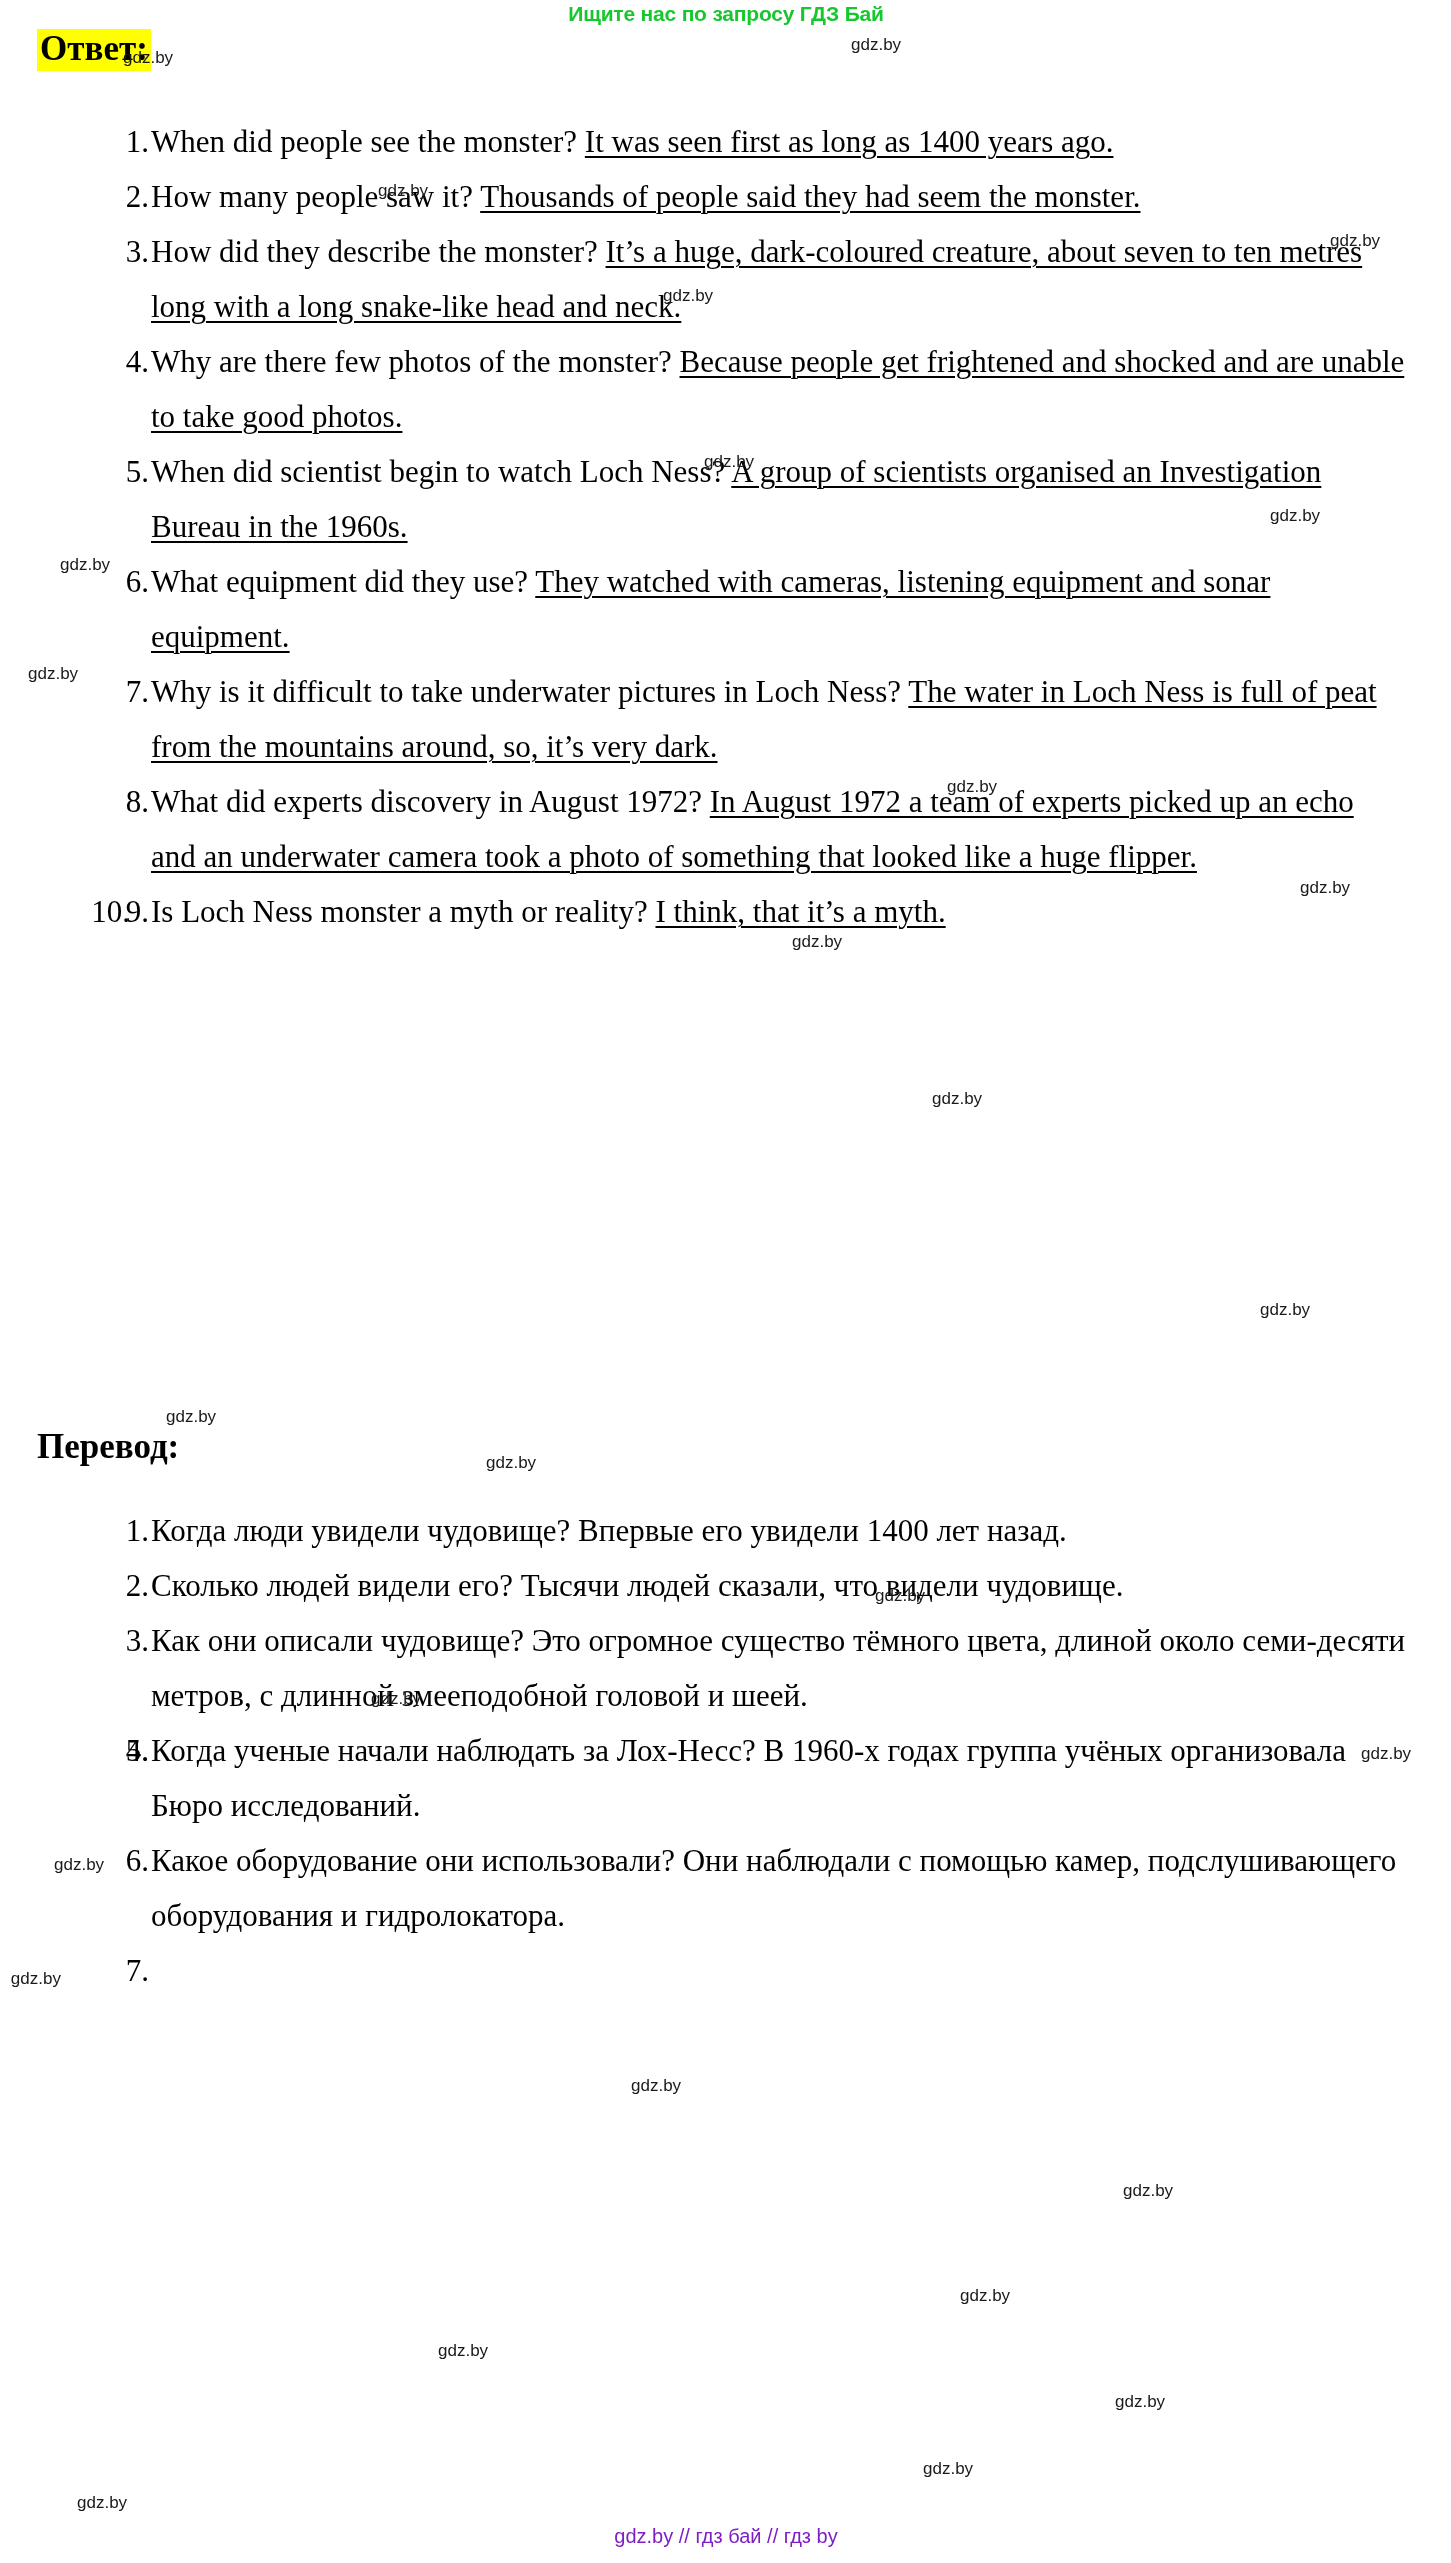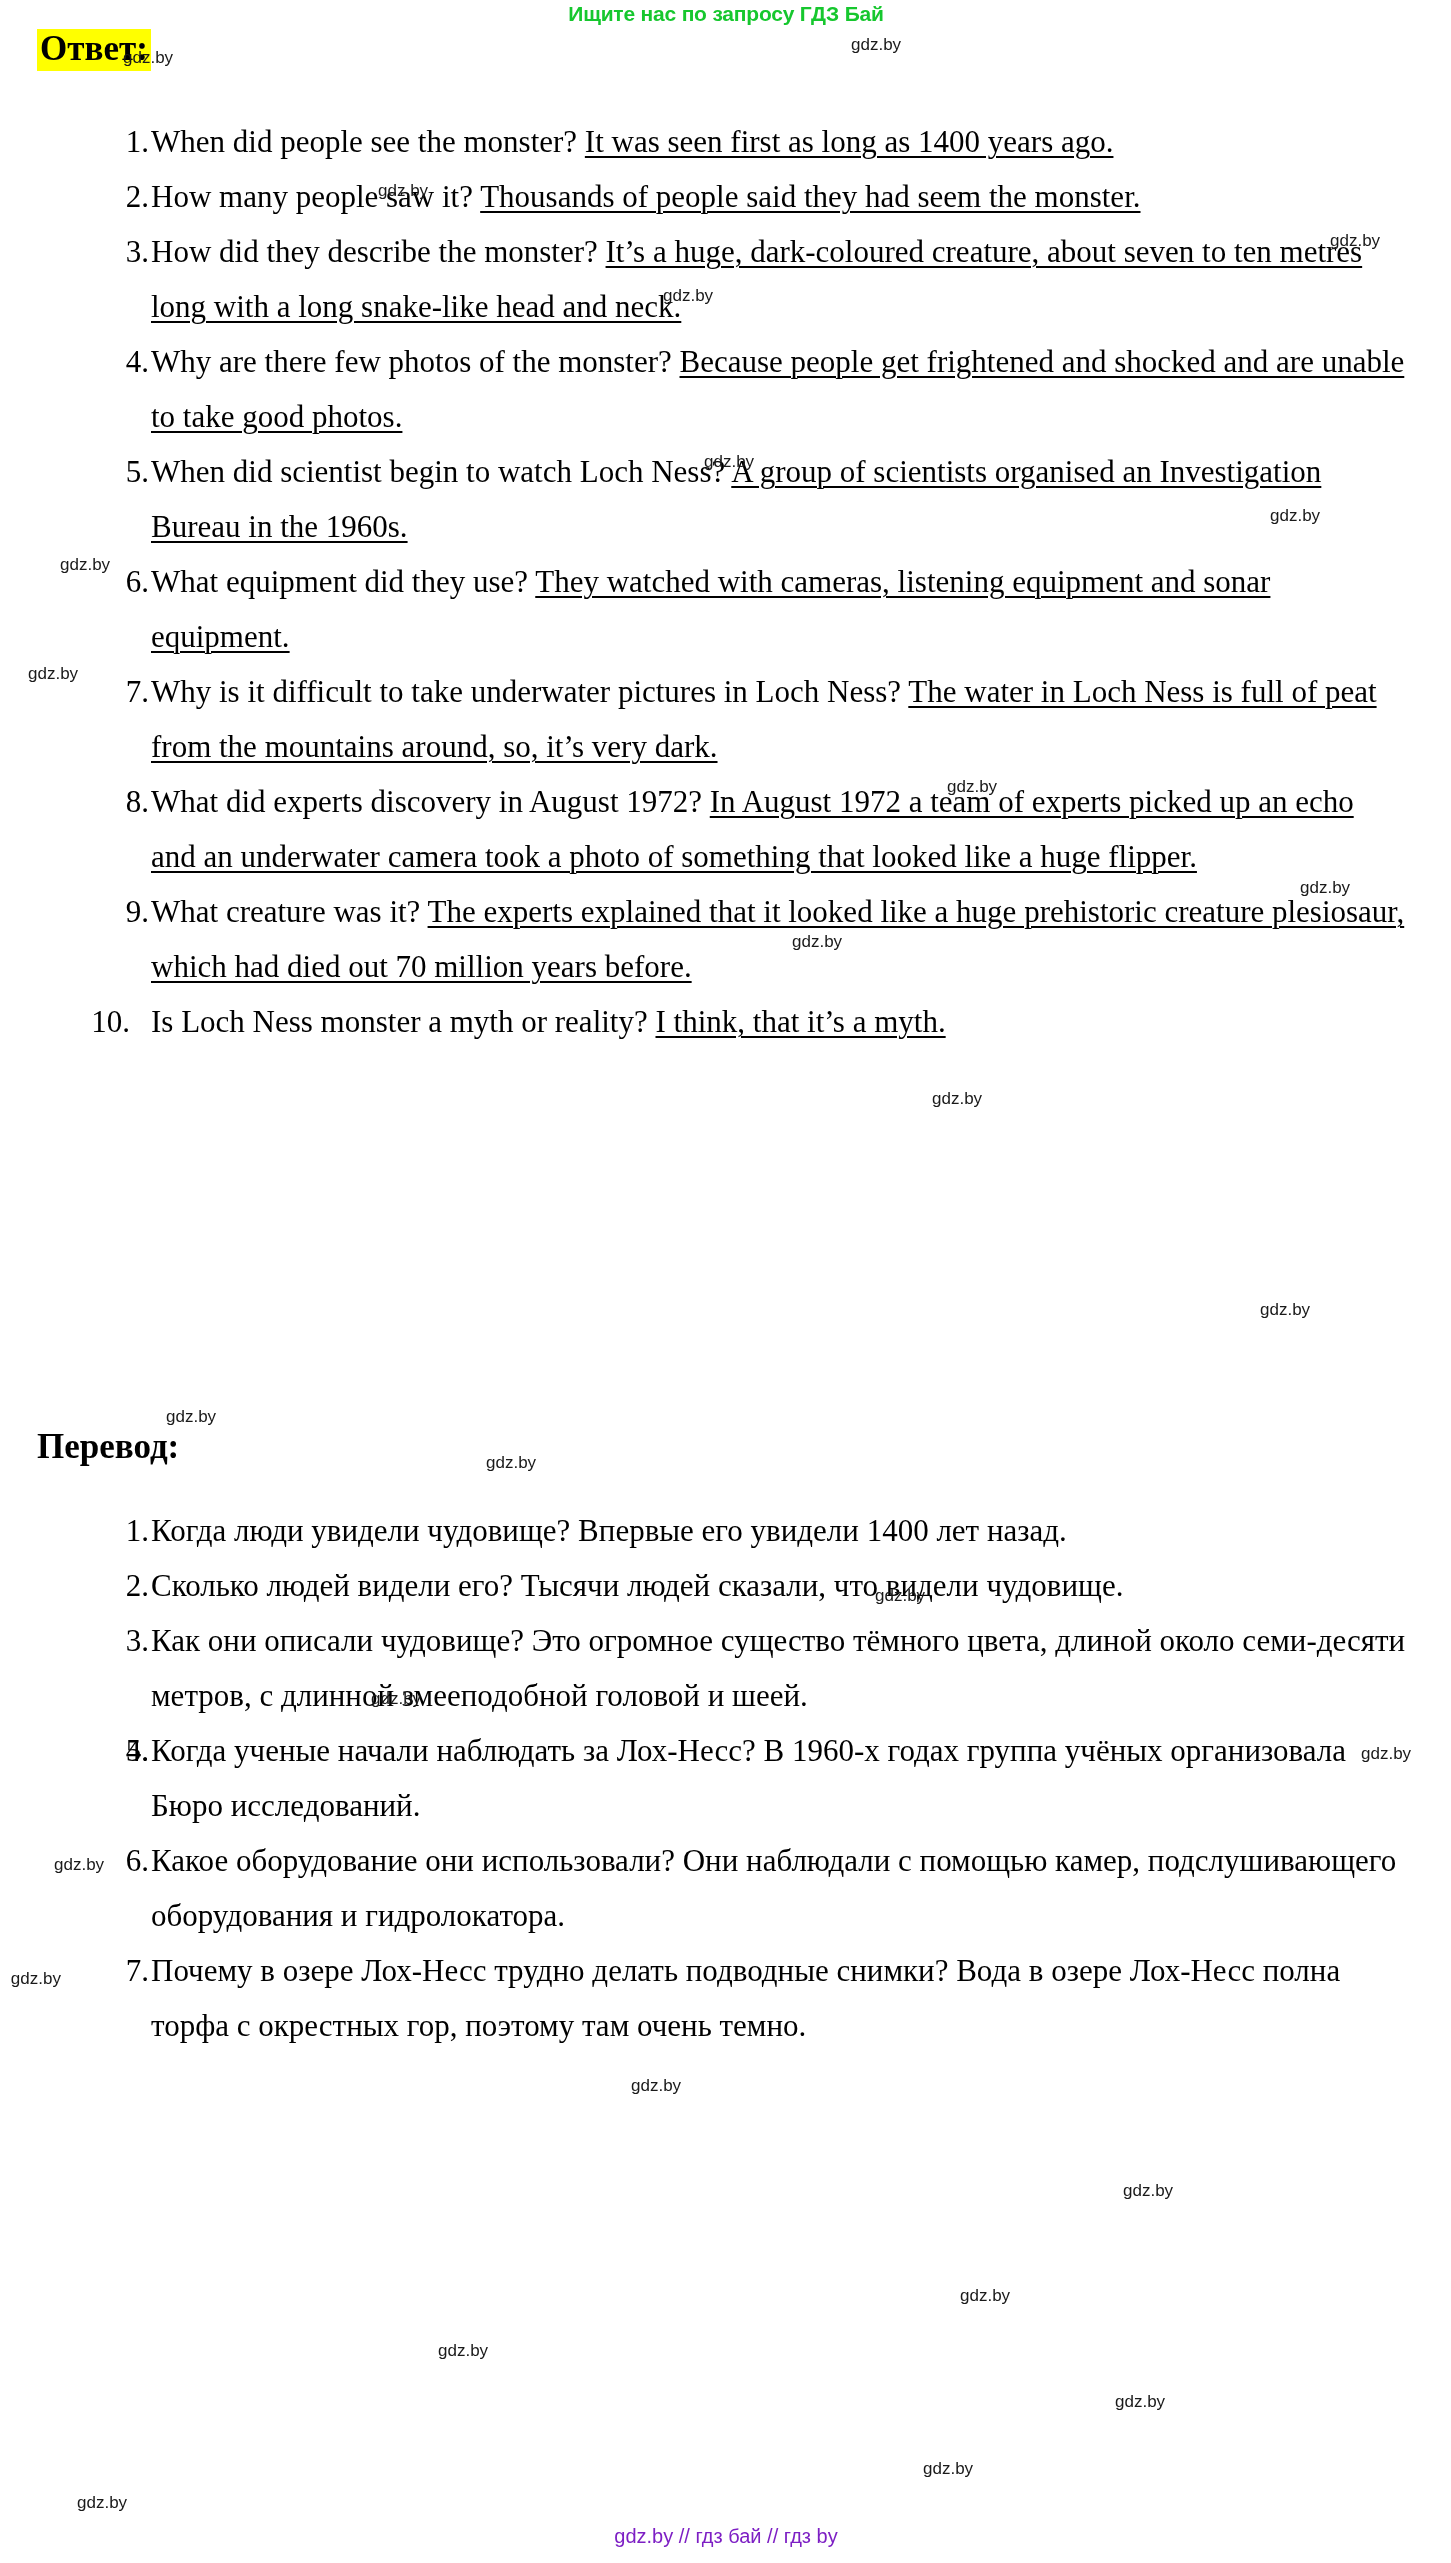--- a/index.html
+++ b/index.html
@@ -162,21 +162,20 @@
       <li class="qa-item">
         <span class="qa-num">7.</span>
         <div class="qa-body"><span class="ques">Why is it difficult to take underwater pictures in Loch Ness? </span><span class="ans">The water in Loch Ness is full of peat from the mountains around, so, it’s very dark.</span></div>
       </li>
       <li class="qa-item">
         <span class="qa-num">8.</span>
         <div class="qa-body"><span class="ques">What did experts discovery in August 1972? </span><span class="ans">In August 1972 a team of experts picked up an echo and an underwater camera took a photo of something that looked like a huge flipper.</span></div>
       </li>
       <li class="qa-item">
         <span class="qa-num">9.</span>
-        <div class="qa-body"><span class="ques">What creature was it? </span><span class="ans">The experts explained that it looked like a huge prehistoric creature plesiosaur, which had died out 70 million years before.</span></div>
       </li>
       <li class="qa-item">
         <span class="qa-num wide">10.</span>
         <div class="qa-body"><span class="ques">Is Loch Ness monster a myth or reality? </span><span class="ans">I think, that it’s a myth.</span></div>
       </li>
     </ol>
 
   <div class="heading" id="heading-perevod">Перевод:</div>
 
   <ol class="qa-list" id="list-translation">
@@ -198,21 +197,20 @@
       <li class="qa-item">
         <span class="qa-num">5.</span>
         <div class="qa-body"><span class="ques">Когда ученые начали наблюдать за Лох-Несс? </span><span class="ans">В 1960-х годах группа учёных организовала Бюро исследований.</span></div>
       </li>
       <li class="qa-item">
         <span class="qa-num">6.</span>
         <div class="qa-body"><span class="ques">Какое оборудование они использовали? </span><span class="ans">Они наблюдали с помощью камер, подслушивающего оборудования и гидролокатора.</span></div>
       </li>
       <li class="qa-item">
         <span class="qa-num">7.</span>
-        <div class="qa-body"><span class="ques">Почему в озере Лох-Несс трудно делать подводные снимки? </span><span class="ans">Вода в озере Лох-Несс полна торфа с окрестных гор, поэтому там очень темно.</span></div>
       </li>
     </ol>
 
   <div id="watermark-layer">
       <div class="wm" style="left: 123px; top: 48px;">gdz.by</div>
       <div class="wm" style="left: 851px; top: 35px;">gdz.by</div>
       <div class="wm" style="left: 378px; top: 181px;">gdz.by</div>
       <div class="wm" style="left: 1330px; top: 231px;">gdz.by</div>
       <div class="wm" style="left: 663px; top: 286px;">gdz.by</div>
       <div class="wm" style="left: 704px; top: 452px;">gdz.by</div>

